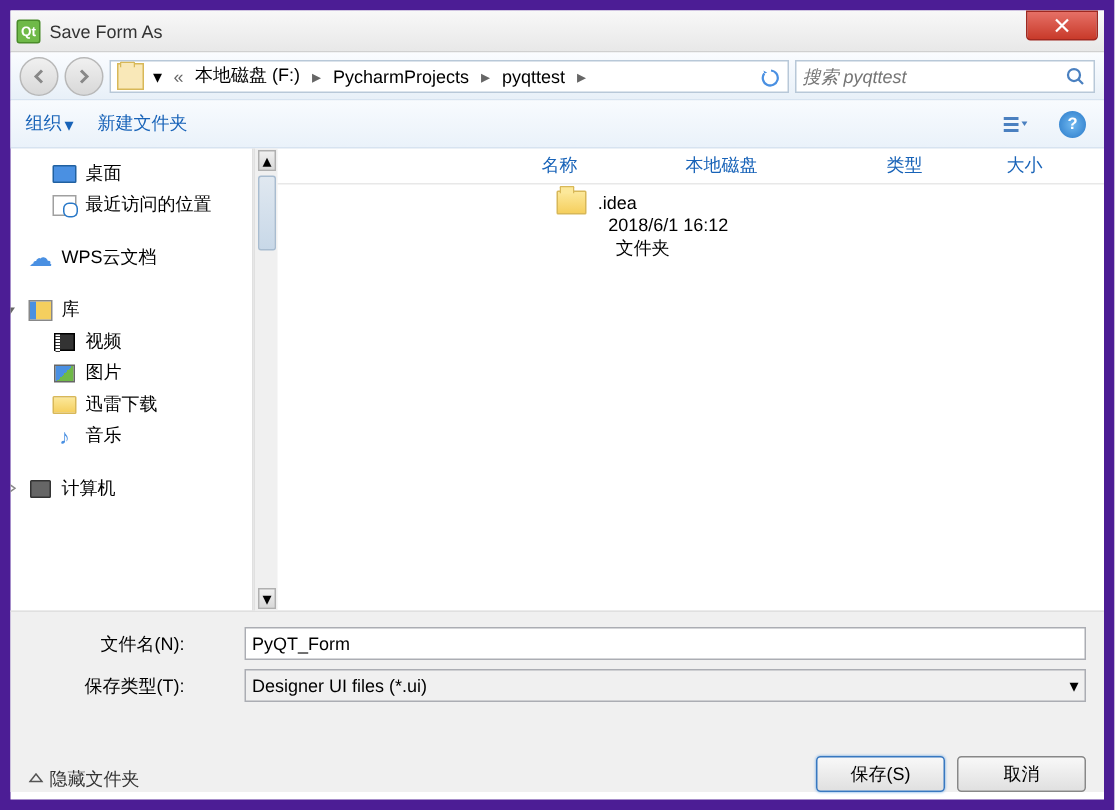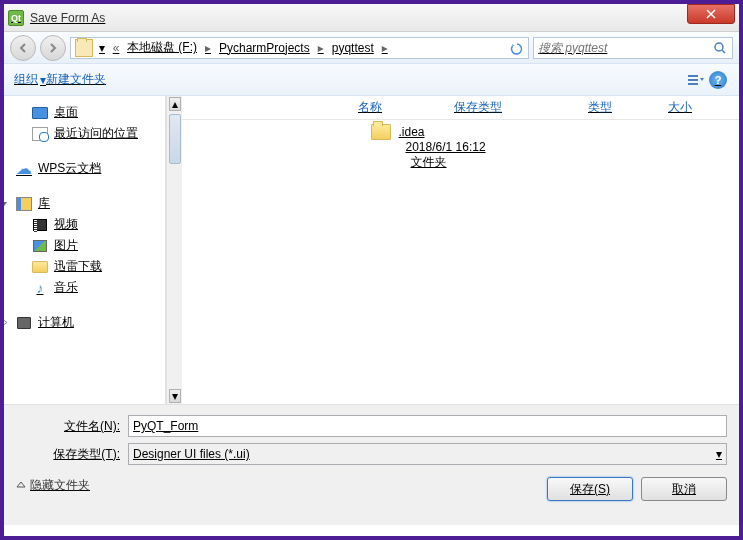--- a/index.html
+++ b/index.html
@@ -1,38 +1,38 @@
 <!DOCTYPE html>
 <html><head>
 <meta charset="utf-8">
 <style>
 * { box-sizing: border-box; margin: 0; padding: 0; font-family: "Microsoft YaHei", "Segoe UI", Tahoma, sans-serif; font-size: 12px; }
 body { background: #ccc; }
-.window { width: 743px; height: 540px; background: #fff; border: 4px solid #4c1d95; position: relative; text-decoration: underline; }
+.window { width: 743px; height: 540px; background: #fff; border: 7px solid #4c1d95; position: relative; }
 .titlebar { height: 28px; background: linear-gradient(#f8f8f8, #e8e8e8); border-bottom: 1px solid #d0d0d0; display: flex; align-items: center; padding: 0 4px; }
 .app-icon { width: 16px; height: 16px; background: #6fb948; border: 1px solid #4a8c2a; border-radius: 2px; margin-right: 6px; display:flex; align-items:center; justify-content:center; color:#fff; font-size:9px; font-weight:bold;}
 .title-text { flex: 1; color: #333; }
 .close-btn { width: 48px; height: 20px; background: linear-gradient(#e67066, #c83a2a); border: 1px solid #a02820; border-radius: 0 0 3px 3px; margin-top:-8px; display:flex; align-items:center; justify-content:center; cursor:pointer;}
 .close-btn svg { width:10px; height:10px; }
 
 .navbar { height: 32px; background: linear-gradient(#fafcff, #e8f0f8); border-bottom: 1px solid #d7e3f0; display:flex; align-items:center; padding: 0 6px; gap:4px;}
 .nav-btn { width:26px; height:26px; border-radius:13px; background: linear-gradient(#f0f0f0,#d8d8d8); border:1px solid #b8b8b8; display:flex; align-items:center; justify-content:center; cursor:pointer;}
 .nav-btn svg{ width:12px; height:12px; fill:#888;}
 .breadcrumb { flex:1; height:22px; border:1px solid #b8c8d8; background:#fff; display:flex; align-items:center; padding:0 2px; position:relative;}
 .bc-icon{ width:18px; height:18px; background:#f9e8b8; border:1px solid #d8b858; margin:0 2px; position:relative;}
 .bc-icon::before{content:""; position:absolute; top:-2px; left:1px; width:8px; height:3px; background:#f9e8b8; border:1px solid #d8b858; border-bottom:none; border-radius:1px 1px 0 0;}
 .bc-drop{ width:14px; display:flex; align-items:center; justify-content:center; height:100%; cursor:pointer;}
 .bc-sep{ width:14px; display:flex; align-items:center; justify-content:center; color:#666; height:100%; cursor:pointer;}
 .bc-item{ padding:0 4px; height:100%; display:flex; align-items:center; cursor:pointer; white-space:nowrap;}
 .bc-refresh{ position:absolute; right:2px; top:2px; width:18px; height:18px; display:flex; align-items:center; justify-content:center; cursor:pointer;}
 .searchbox{ width:200px; height:22px; border:1px solid #b8c8d8; background:#fff; display:flex; align-items:center; padding:0 4px;}
 .searchbox input{ flex:1; border:none; outline:none; font-style:italic; color:#888;}
 .search-icon{ width:16px; height:16px; display:flex; align-items:center; justify-content:center;}
 
-.toolbar{ height:32px; background: linear-gradient(#f8fbfe,#eaf2fa); border-bottom:1px solid #d7e3f0; display:flex; align-items:center; padding:0 10px; gap:0;}
+.toolbar{ height:32px; background: linear-gradient(#f8fbfe,#eaf2fa); border-bottom:1px solid #d7e3f0; display:flex; align-items:center; padding:0 10px; gap:16px;}
 .tb-item{ color:#1863b8; cursor:pointer; display:flex; align-items:center; gap:2px;}
 .tb-spacer{ flex:1;}
 .tb-icon{ width:22px; height:22px; display:flex; align-items:center; justify-content:center; cursor:pointer; border:1px solid transparent;}
 .help-icon{ width:18px; height:18px; border-radius:9px; background:radial-gradient(circle,#6fb8f0,#2878c8); color:#fff; display:flex; align-items:center; justify-content:center; font-weight:bold; font-size:11px;}
 
 .body-area{ display:flex; height: 308px; }
 .sidebar{ width:162px; border-right:1px solid #e0e0e0; padding:6px 0; overflow:hidden; position:relative;}
 .tree-item{ display:flex; align-items:center; padding:2px 6px 2px 28px; gap:6px; cursor:pointer; white-space:nowrap;}
 .tree-item.l0{ padding-left:12px;}
 .tree-icon{ width:16px; height:16px; display:flex; align-items:center; justify-content:center; flex-shrink:0;}
@@ -48,26 +48,26 @@
 .col-h{ color:#1863b8; cursor:pointer;}
 .col-name{width:190px;}
 .col-date{width:120px;}
 .col-type{width:110px;}
 .col-size{width:80px;}
 .file-row{ display:flex; align-items:center; padding:4px 0 4px 10px;flex-direction:column;}
 .folder-ico{ width:20px; height:16px; background:linear-gradient(#fce89a,#f5cf5e); border:1px solid #d8b858; border-radius:1px; position:relative; margin-right:8px;}
 .folder-ico::before{content:""; position:absolute; top:-4px; left:1px; width:8px; height:4px; background:#fce89a; border:1px solid #d8b858; border-bottom:none; border-radius:1px 1px 0 0;}
 
 .bottom-panel{ border-top:1px solid #e0e0e0; padding:10px 12px 6px; background:#f0f0f0;}
-.form-row{ display:flex; align-items:center; margin-bottom:6px;}
+.form-row{ display:flex; align-items:center; margin-bottom:6px;gap:32px;}
 .form-label{ width:112px; text-align:right; padding-right:8px;}
 .form-input{ flex:1; height:22px; border:1px solid #abadb3; padding:0 4px; background:#fff;}
 .form-select{ flex:1; height:22px; border:1px solid #abadb3; background:#f0f0f0; padding:0 4px; display:flex; align-items:center; justify-content:space-between; cursor:pointer;}
 
-.footer{ height:48px; background:#f0f0f0; display:flex; align-items:flex-start; padding:0 12px;}
+.footer{ height:48px; background:#f0f0f0; display:flex; align-items:flex-end; padding:0 12px;}
 .hide-folders{ display:flex; align-items:center; gap:4px; cursor:pointer; color:#333;}
 .footer-spacer{ flex:1;}
 .btn{ width:86px; height:24px; border:1px solid #888; background:linear-gradient(#f8f8f8,#e0e0e0); border-radius:3px; cursor:pointer; margin-left:8px;}
 .btn.primary{ border:1px solid #3878c0; box-shadow:0 0 2px #5a9ce0;}
 
 .desktop-ico{ width:16px; height:12px; background:#4a90e2; border:1px solid #2060a0; border-radius:1px;}
 .recent-ico{ width:16px; height:14px; background:#fff; border:1px solid #a0a0a0; position:relative;}
 .recent-ico::after{content:""; position:absolute; right:-2px; bottom:-2px; width:8px; height:8px; border:1px solid #2878c8; border-radius:4px; background:#fff;}
 .cloud-ico{ color:#4a90e2; font-size:16px;}
 .lib-ico{ width:16px; height:14px; background:linear-gradient(90deg,#4a90e2 30%,#f5cf5e 30%); border:1px solid #888;}
@@ -227,21 +227,21 @@
 
     <div class="file-area">
       <div class="scrollbar-v">
         <div class="scroll-btn" style="top:1px;">▴</div>
         <div class="scroll-thumb"></div>
         <div class="scroll-btn" style="bottom:1px;">▾</div>
       </div>
       <div class="file-list">
         <div class="col-headers">
           <div class="col-h col-name">名称</div>
-          <div class="col-h col-date">保存类型</div>
+          <div class="col-h col-date">本地磁盘</div>
           <div class="col-h col-type">类型</div>
           <div class="col-h col-size">大小</div>
         </div>
         <div class="file-row">
           <div class="col-name" style="display:flex; align-items:center;">
             <div class="folder-ico"></div>
             <span>.idea</span>
           </div>
           <div class="col-date">2018/6/1 16:12</div>
           <div class="col-type">文件夹</div>

